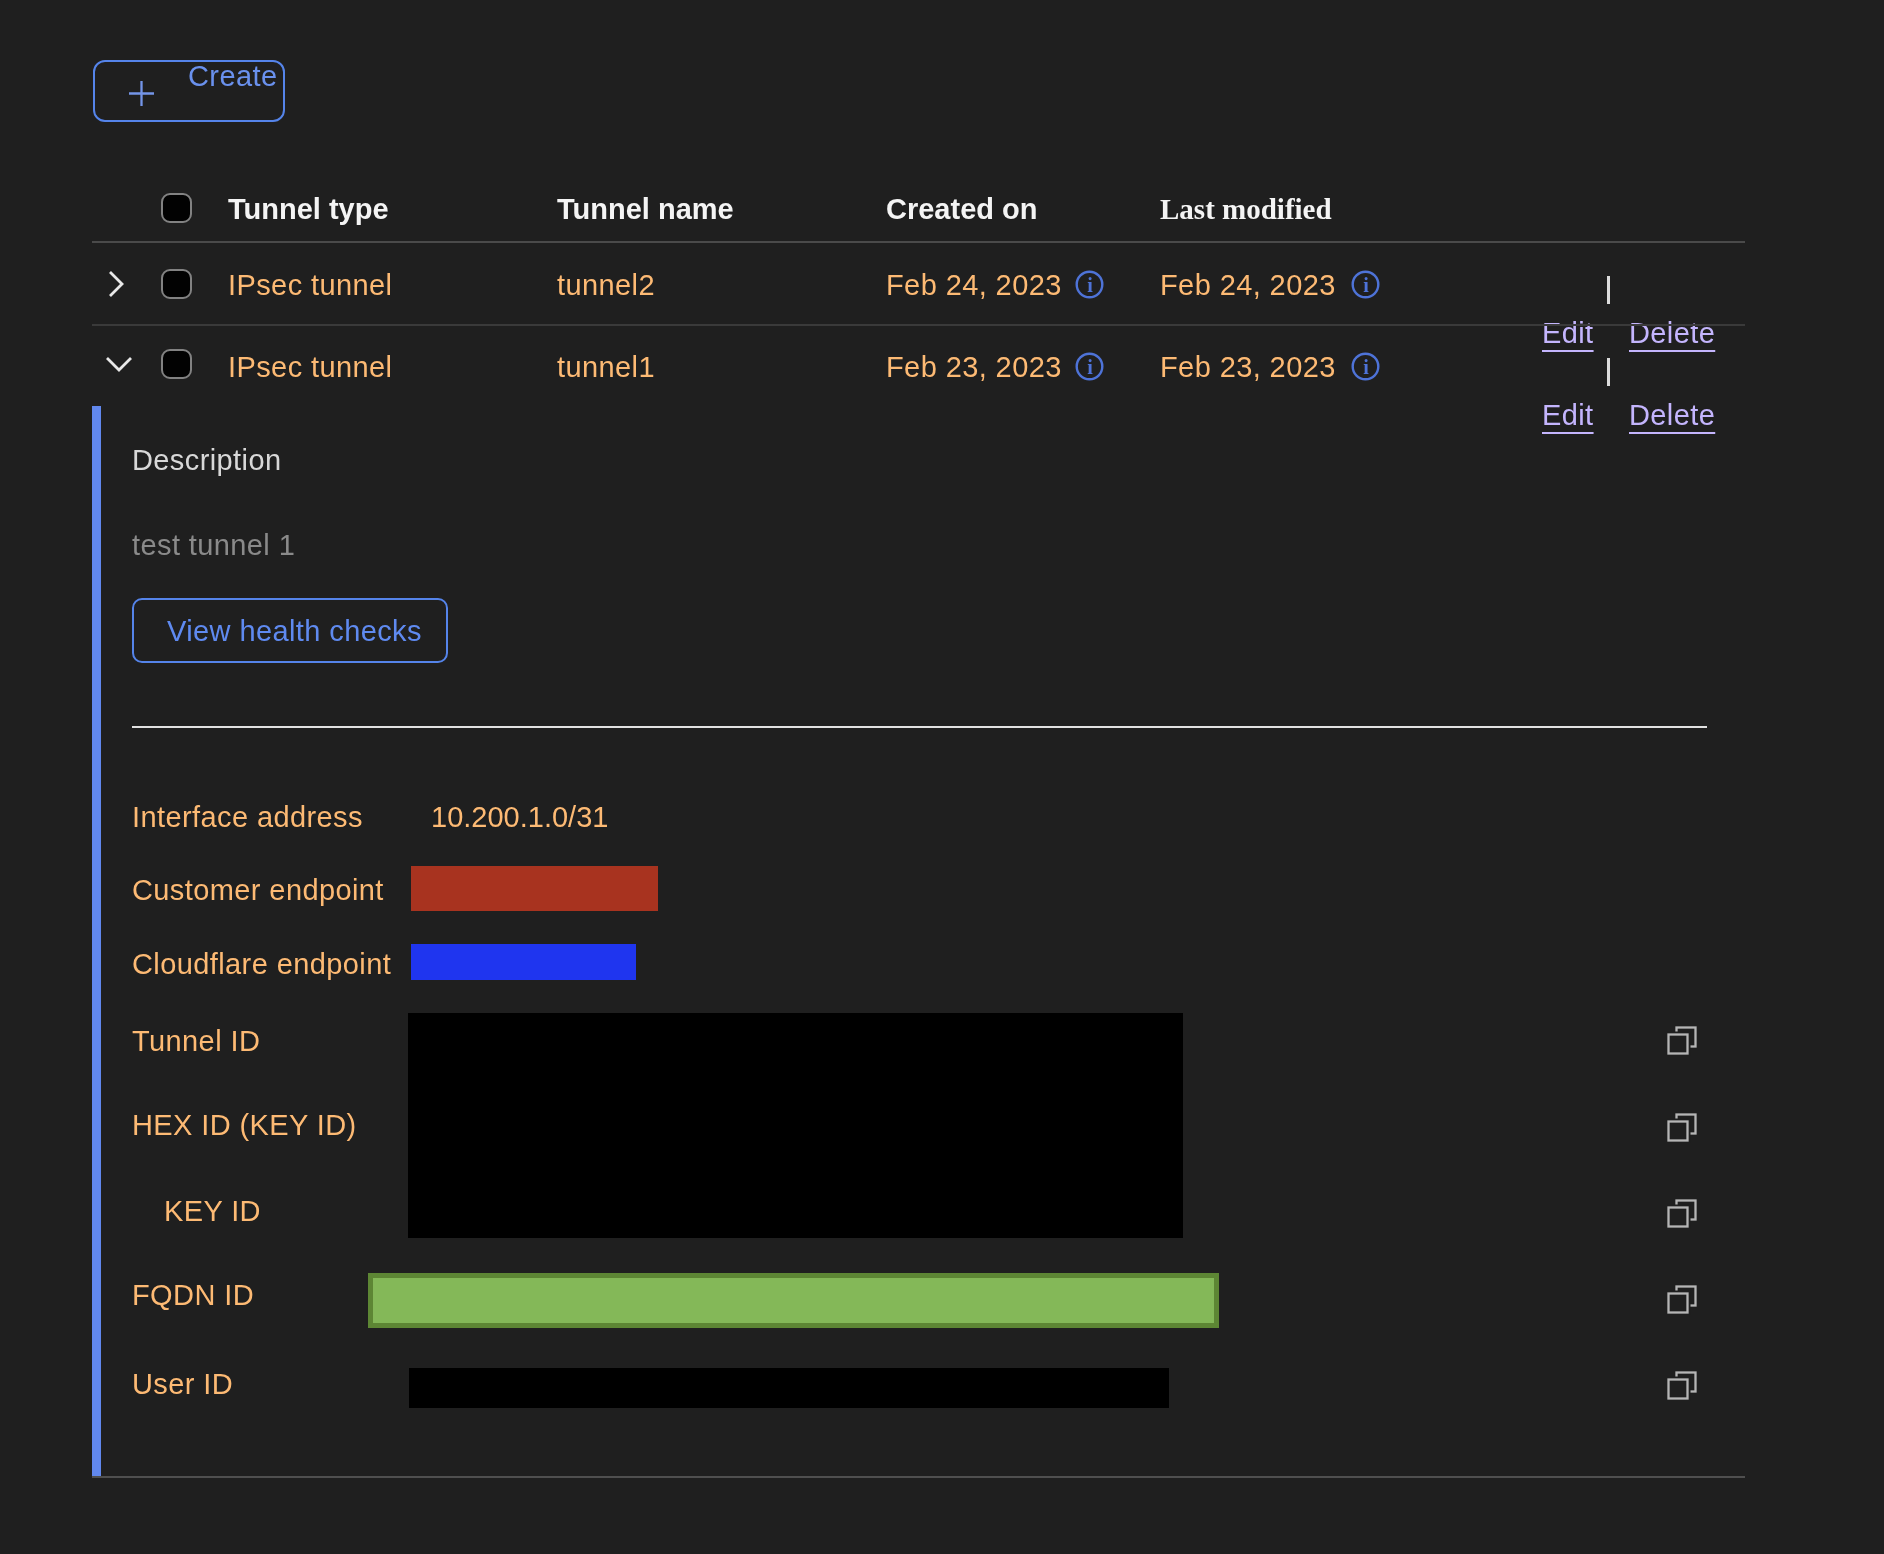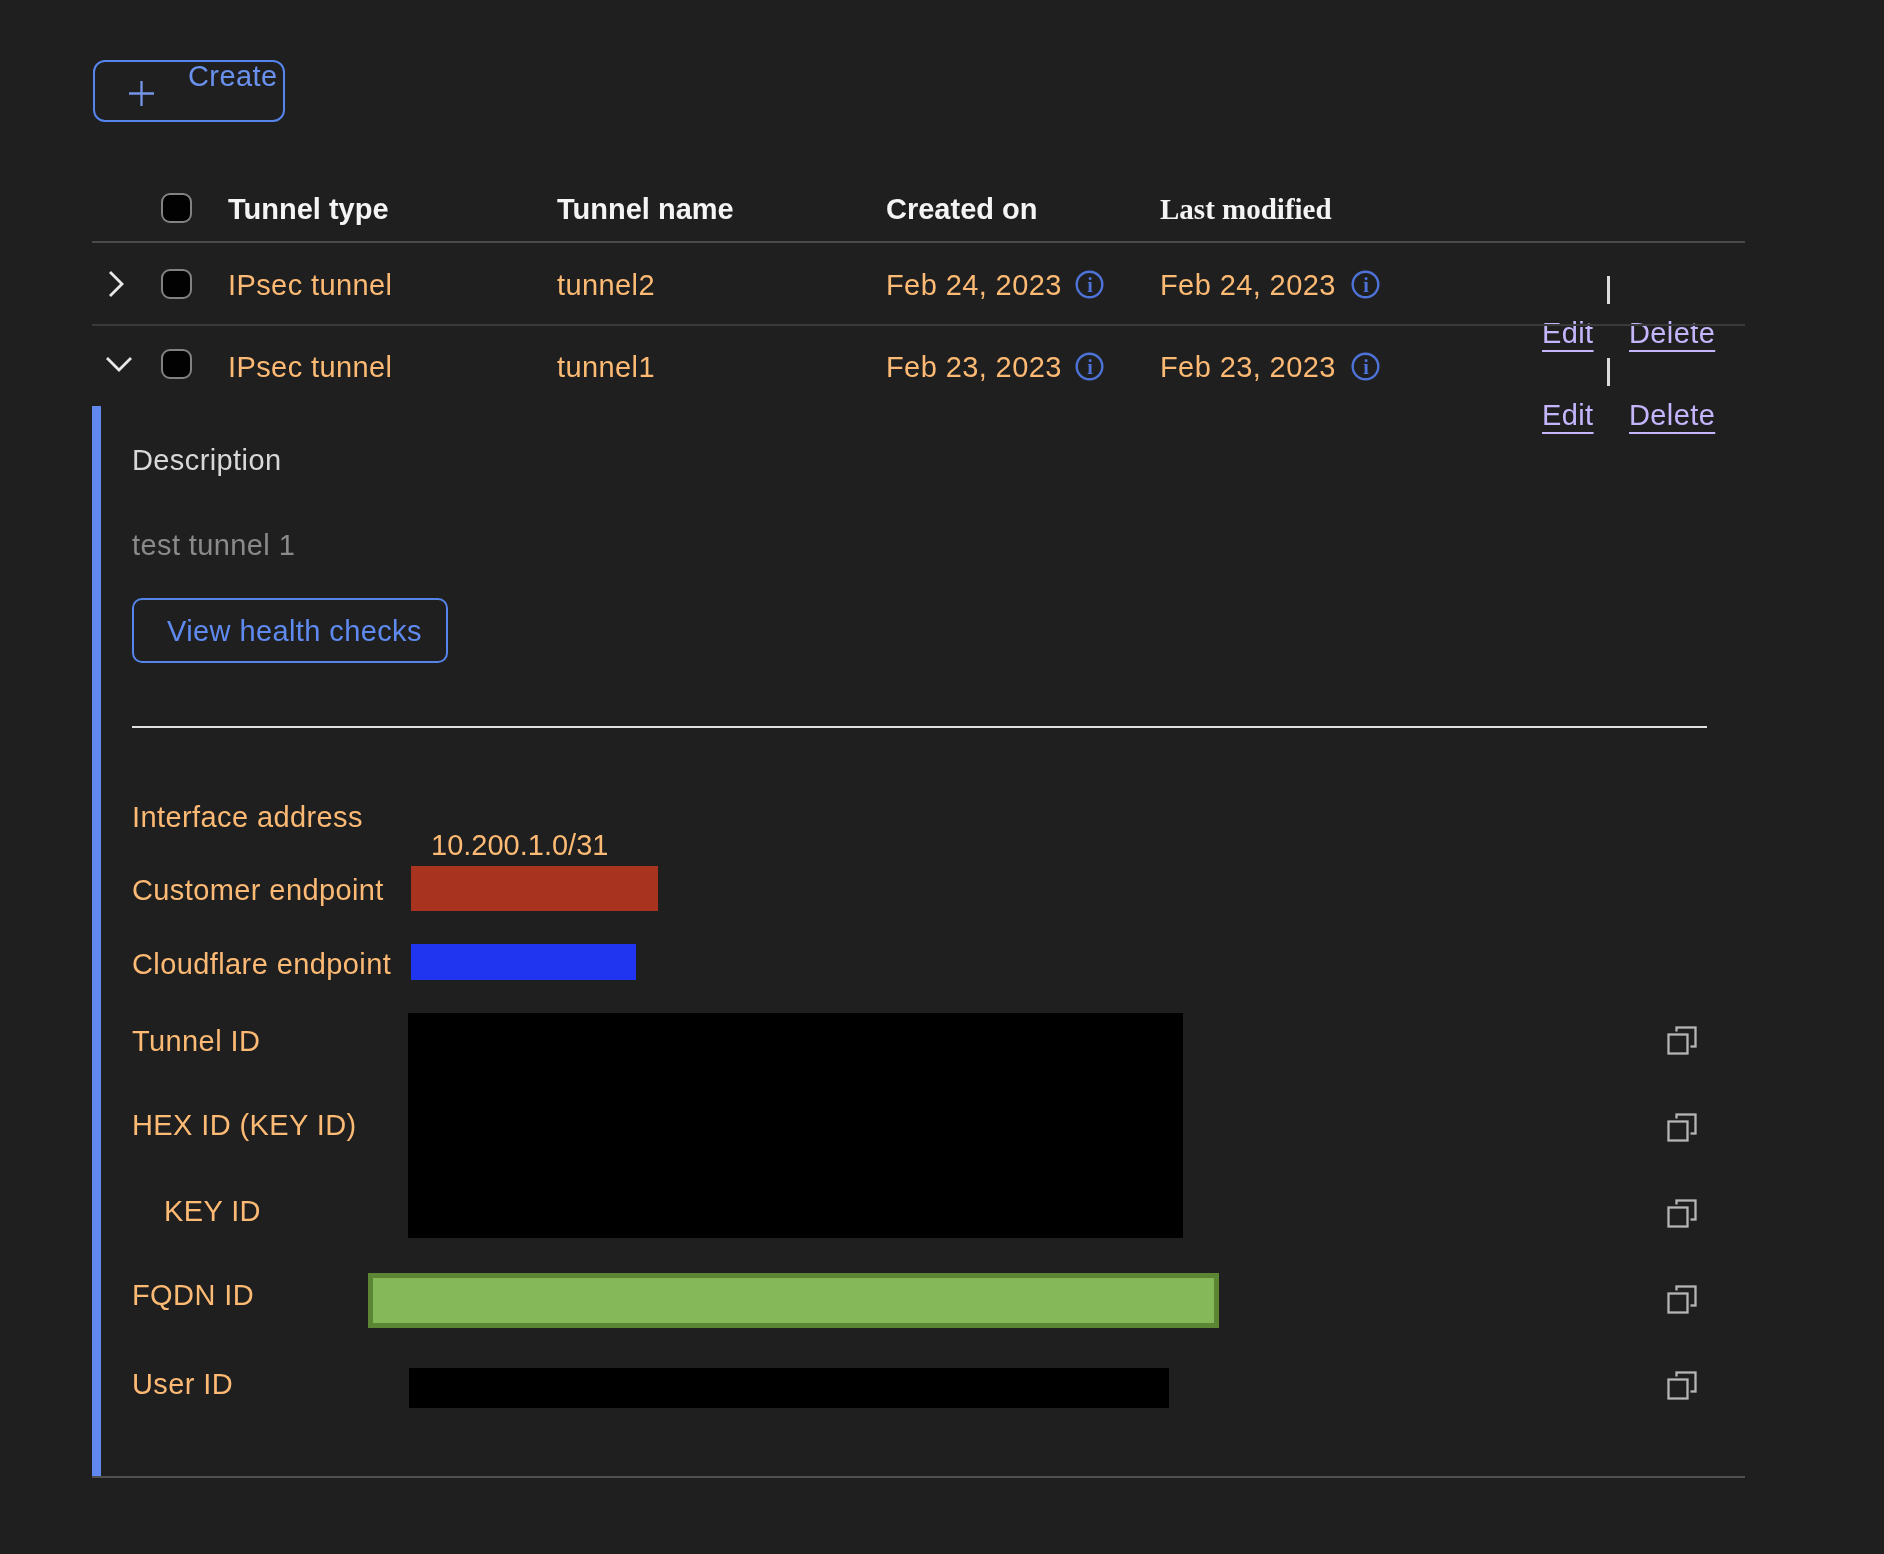--- a/index.html
+++ b/index.html
@@ -56,21 +56,21 @@
 
 <div class="txt" style="left:132px; top:446px; color:#d8d8d8;">Description</div>
 <div class="txt" style="left:132px; top:531px; color:#8a8a8a;">test tunnel 1</div>
 
 <div class="abs" style="left:132px; top:598px; width:316px; height:65px; border:2px solid #5584ea; border-radius:10px;"></div>
 <div class="txt" style="left:167px; top:617px; color:#5f8af0;">View health checks</div>
 
 <div class="hline" style="left:132px; top:726px; width:1575px; background:#e0e0e0;"></div>
 
 <div class="txt" style="left:132px; top:803px;">Interface address</div>
-<div class="txt" style="left:431px; top:803px; letter-spacing:0;margin-top:28px;">10.200.1.0/31</div>
+<div class="txt" style="left:431px; top:803px; letter-spacing:0;">10.200.1.0/31</div>
 
 <div class="txt" style="left:132px; top:876px;">Customer endpoint</div>
 <div class="abs" style="left:411px; top:866px; width:247px; height:45px; background:#a8331f;"></div>
 
 <div class="txt" style="left:132px; top:950px;">Cloudflare endpoint</div>
 <div class="abs" style="left:411px; top:944px; width:225px; height:36px; background:#1f35ef;"></div>
 
 <div class="abs" style="left:408px; top:1013px; width:775px; height:225px; background:#000;"></div>
 <div class="txt" style="left:132px; top:1027px;">Tunnel ID</div>
 <div class="txt" style="left:132px; top:1111px;">HEX ID (KEY ID)</div>

